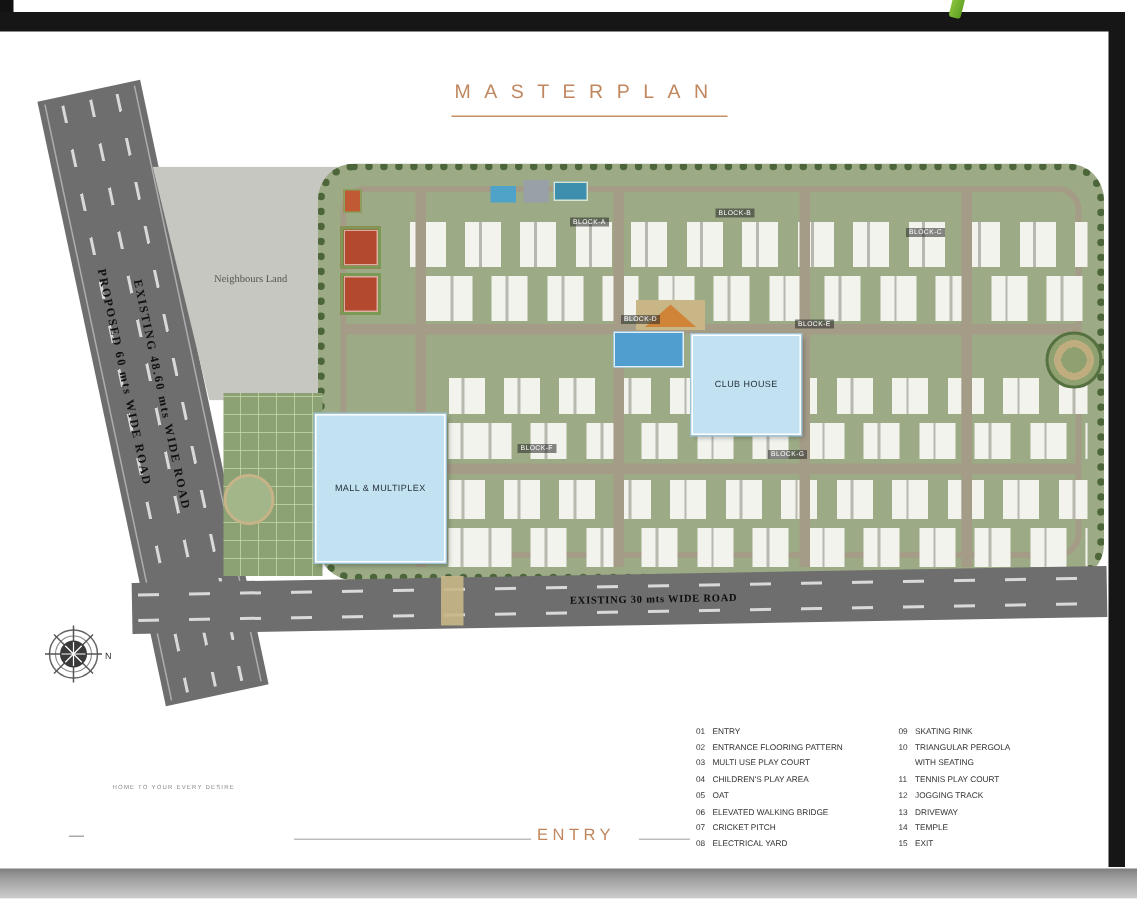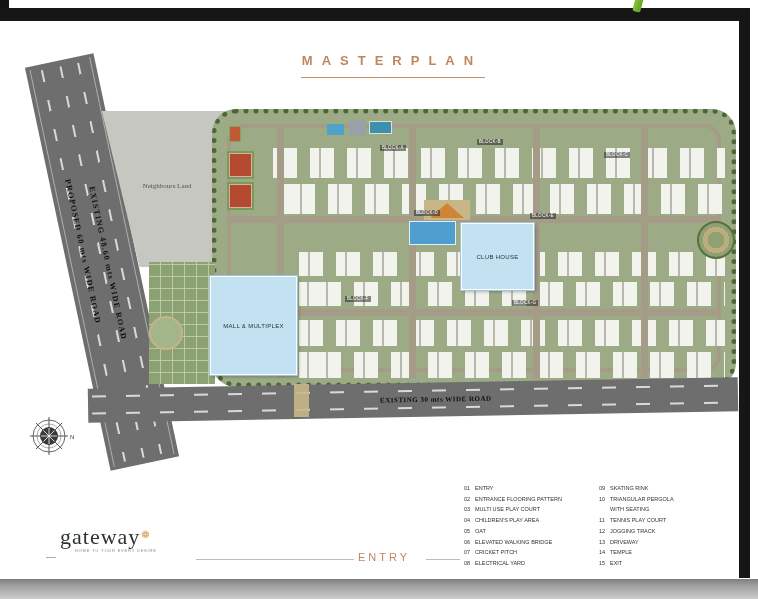--- a/index.html
+++ b/index.html
@@ -12,21 +12,21 @@
   .corner-sq   { left:0; top:0; width:9px; height:14px; background:#121212; }
   .frame-top   { left:0; top:8px; width:750px; height:13px; background:#161616; }
   .frame-right { left:739px; top:8px; width:11px; height:570px; background:#161616; }
   .bottom-band { left:0; top:579px; width:758px; height:20px;
                  background:linear-gradient(180deg,#7e7e7e 0,#9c9c9c 30%,#cdcdcd 100%); }
   .stem { left:634px; top:-3px; width:8px; height:15px; border-radius:2px;
           background:linear-gradient(100deg,#8cc63f,#5f9e22); transform:rotate(14deg); }
 
   
   .title { left:0; top:53px; width:750px; padding-left:34px; text-align:center;
-           font-size:13px; letter-spacing:9px; color:#c0875f; font-weight:bold; }
+           font-size:13px; letter-spacing:9px; color:#c0875f; font-weight:normal; }
   .title-line { left:301px; top:77px; width:184px; height:1px; background:#c98f64; }
 
   
   .road-diag { left:67px; top:56px; width:70px; height:412px; background:#6e6e6e;
                transform:rotate(-12deg); }
   .lane-v { position:absolute; top:6px; bottom:6px; width:2px;
             background:repeating-linear-gradient(180deg,#d9d9d9 0 12px,transparent 12px 30px); }
   .edge-v { position:absolute; top:3px; bottom:3px; width:1px; background:rgba(225,225,225,.55); }
   .road-vlabel { position:absolute; writing-mode:vertical-rl; white-space:nowrap;
                  font-family:"Liberation Serif", serif; font-weight:bold; font-size:8px;
@@ -190,23 +190,20 @@
       <line x1="21" y1="15" x2="21" y2="31"></line>
         <line x1="13" y1="23" x2="29" y2="23"></line>
       <line x1="15.5" y1="17.5" x2="26.5" y2="28.5"></line>
         <line x1="26.5" y1="17.5" x2="15.5" y2="28.5"></line>
     </g>
     <text x="42" y="26" font-size="6" fill="#333" font-family="Liberation Sans, sans-serif">N</text>
   </svg>
 
   <div class="abs tick-left"></div>
   <div class="abs logo">
-    <div>
-      <span class="logo-text">gateway</span><span class="logo-mark">❁</span>
-    </div>
     <div class="logo-tagline">HOME TO YOUR EVERY DESIRE</div>
   </div>
   <div class="abs line-mid"></div>
   <div class="abs legend-title">ENTRY</div>
   <div class="abs line-right"></div>
 
   <div class="abs legend-col col1">
     <div class="row"><span class="num">01</span><span>ENTRY</span></div>
     <div class="row"><span class="num">02</span><span>ENTRANCE FLOORING PATTERN</span></div>
     <div class="row"><span class="num">03</span><span>MULTI USE PLAY COURT</span></div>

